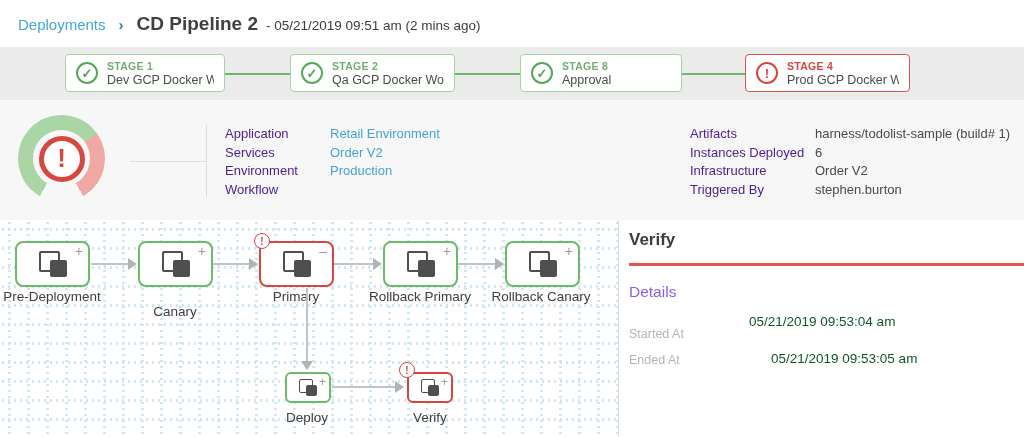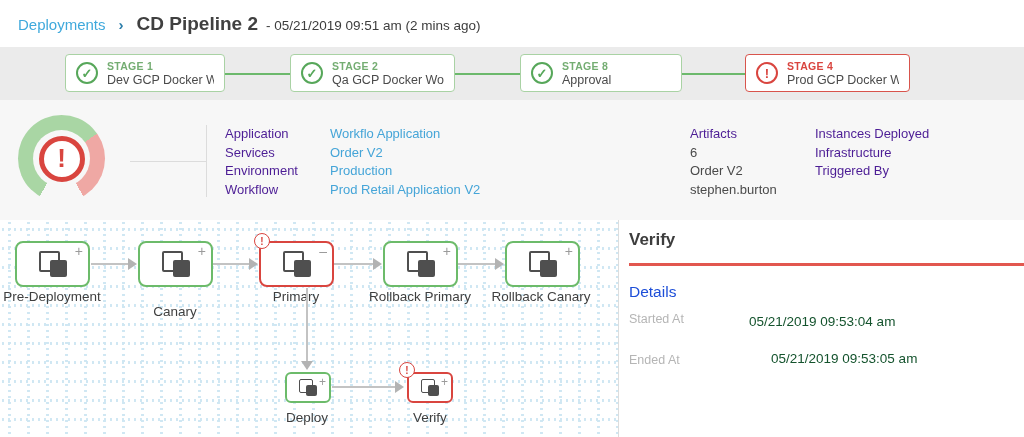--- a/index.html
+++ b/index.html
@@ -70,21 +70,21 @@
   .n-badge { position:absolute; width:16px; height:16px; border-radius:50%; background:#fff; border:1.5px solid #d9453f;
              color:#d9453f; font-size:10px; font-weight:700; display:flex; align-items:center; justify-content:center; z-index:3; }
   .line-h { position:absolute; height:2px; background:#c3c3c3; }
   .line-v { position:absolute; width:2px; background:#c3c3c3; }
   .head-r { position:absolute; width:0; height:0; border-top:6px solid transparent; border-bottom:6px solid transparent; border-left:9px solid #b3b3b3; }
   .head-d { position:absolute; width:0; height:0; border-left:6px solid transparent; border-right:6px solid transparent; border-top:9px solid #b3b3b3; }
 
   
   .panel-title { position:absolute; left:10px; top:10px; font-size:17px; font-weight:700; color:#3d3d3d; }
   .panel-rule { position:absolute; left:10px; right:0; top:43px; height:3px; background:#e2574f; }
-  .panel-section { position:absolute; left:10px; top:63px; font-size:15.5px; color:#1d4ed8; }
+  .panel-section { position:absolute; left:10px; top:63px; font-size:15.5px; color:#8b5cf6; }
   .p-label { position:absolute; left:10px; font-size:12.5px; color:#b5b5b5; }
   .p-value { position:absolute; left:130px; font-size:13.5px; color:#14532d; }
 </style>
 </head>
 <body>
 
 <div class="header">
   <span class="crumb-root">Deployments</span>
   <span class="crumb-sep">›</span>
   <span class="crumb-title">CD Pipeline 2</span>
@@ -127,31 +127,31 @@
 
 <div class="summary">
   <div class="gauge">
     <div class="gauge-badge">!</div>
   </div>
   <div class="conn-h"></div>
   <div class="conn-v"></div>
 
   <div class="kv left">
     <span class="k">Application</span>
-    <span class="v">Workflo Application</span>
+    <span class="v">Retail Environment</span>
     <span class="k">Services</span>
     <span class="v">Order V2</span>
     <span class="k">Environment</span>
     <span class="v">Production</span>
     <span class="k">Workflow</span>
-    <span class="v">Prod Retail Application V2</span>
   </div>
 
   <div class="kv right">
     <span class="k">Artifacts</span>
+    <span class="v">harness/todolist-sample (build# 1)</span>
     <span class="k">Instances Deployed</span>
     <span class="v">6</span>
     <span class="k">Infrastructure</span>
     <span class="v">Order V2</span>
     <span class="k">Triggered By</span>
     <span class="v">stephen.burton</span>
   </div>
 </div>
 
 <div class="bottom">
@@ -233,18 +233,18 @@
     <div class="g-label" style="left:365px; top:190px;">Verify</div>
 
     <div class="n-badge" style="left:254px; top:13px;">!</div>
     <div class="n-badge" style="left:399px; top:142px;">!</div>
   </div>
 
   <div class="panel">
     <div class="panel-title">Verify</div>
     <div class="panel-rule"></div>
     <div class="panel-section">Details</div>
-    <div class="p-label" style="top:92px;">Started At</div>
+    <div class="p-label" style="top:107px;">Started At</div>
     <div class="p-value" style="top:94px;">05/21/2019 09:53:04 am</div>
     <div class="p-label" style="top:133px;">Ended At</div>
     <div class="p-value" style="top:131px;margin-left:22px;">05/21/2019 09:53:05 am</div>
   </div>
 </div>
 
 </body></html>

